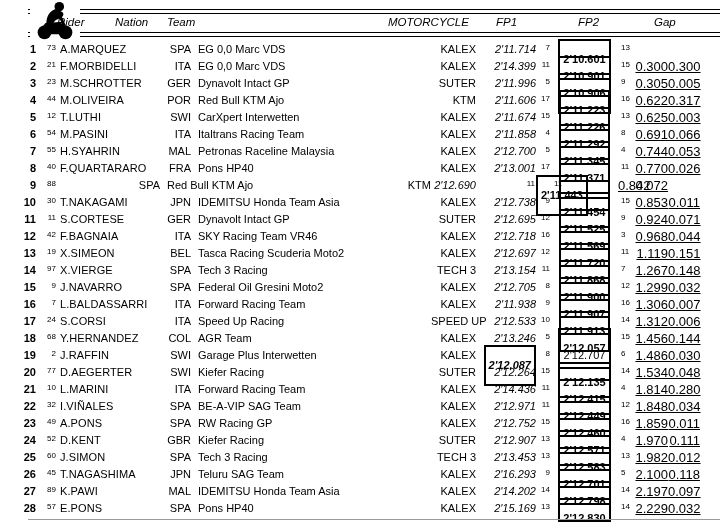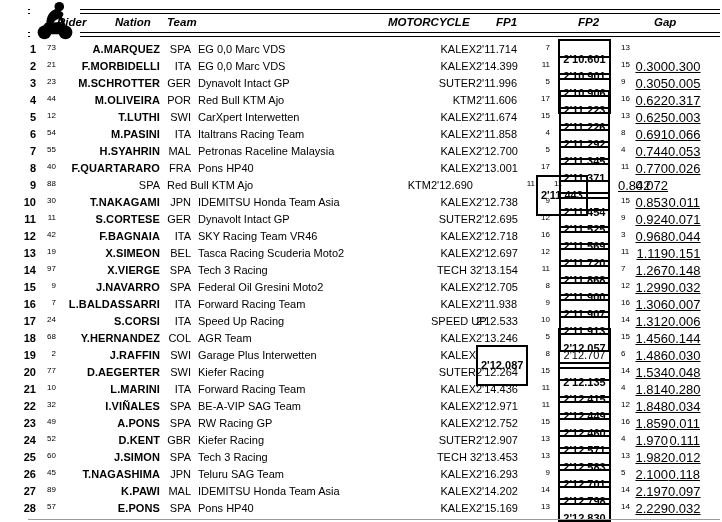--- a/index.html
+++ b/index.html
@@ -22,37 +22,37 @@
     position:absolute;left:28px;width:692px;height:0;
     border-top:1px solid #9a9a9a;top:519px;
   }
   
   .hicon{
     position:absolute;left:30px;top:0;width:50px;height:42px;
     background:#fff;display:flex;align-items:center;justify-content:center;
   }
   .hlbl{
     position:absolute;top:15px;height:15px;line-height:15px;
-    font-style:italic;font-weight:bold;font-size:11.5px;white-space:nowrap;
+    font-style:italic;font-weight:normal;font-size:11.5px;white-space:nowrap;
   }
   
   .rows{position:absolute;top:41px;left:0;width:722px;}
   .row{
     display:grid;
     grid-template-columns:37px 19px 104px 31px 240px 45px 60px 15px 67px 16px 34px 32px;
     height:17px;line-height:17px;font-size:11px;white-space:nowrap;
   }
   .c{overflow:visible;}
   .c-pos{text-align:right;font-weight:bold;padding-right:1px;}
   .c-num{text-align:right;}
-  .c-rider{font-weight:bold;padding-left:4px;letter-spacing:0.1px;text-align:right;}
+  .c-rider{font-weight:normal;padding-left:4px;letter-spacing:0.1px;}
   .c-nation{text-align:right;}
   .c-team{padding-left:7px;}
   .c-moto{text-align:right;}
-  .c-fp1{text-align:left;}
+  .c-fp1{text-align:right;font-style:italic;}
   .c-fp1lap{text-align:right;padding-right:1px;}
   .c-fp2{text-align:center;}
   .c-fp2lap{text-align:left;padding-left:3px;}
   .c-gap1,.c-gap2{text-align:right;font-size:13px;text-decoration:underline;}
   .sup{font-size:8px;position:relative;top:-3.5px;}
   .time{display:inline-block;}
   .best{
     border:2px solid #000;font-weight:bold;
     padding:12px 3px;line-height:12px;height:13px;
     vertical-align:middle;margin-top:-2px;

